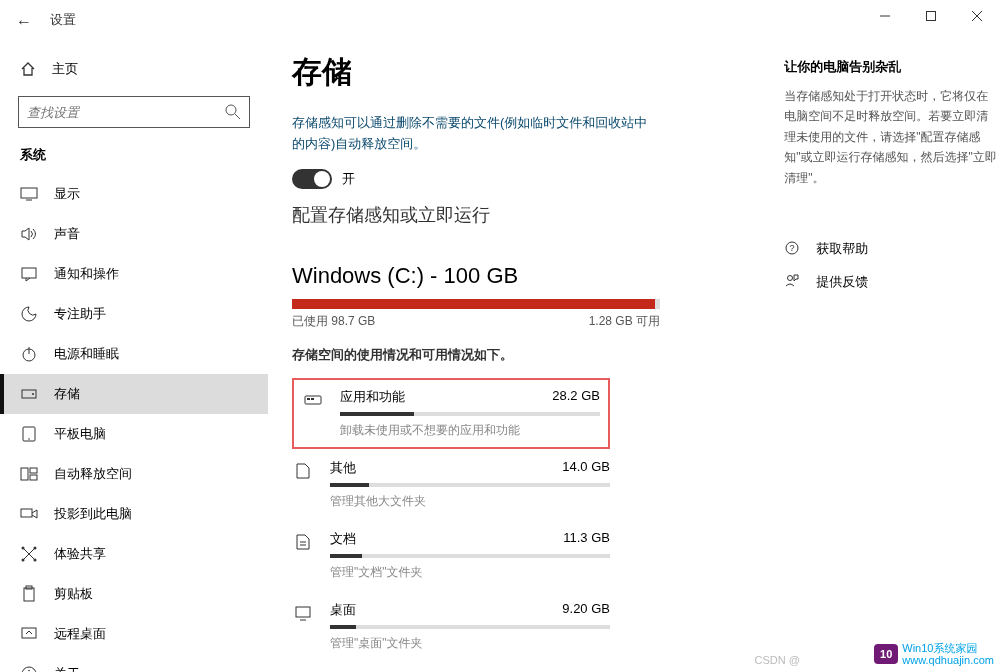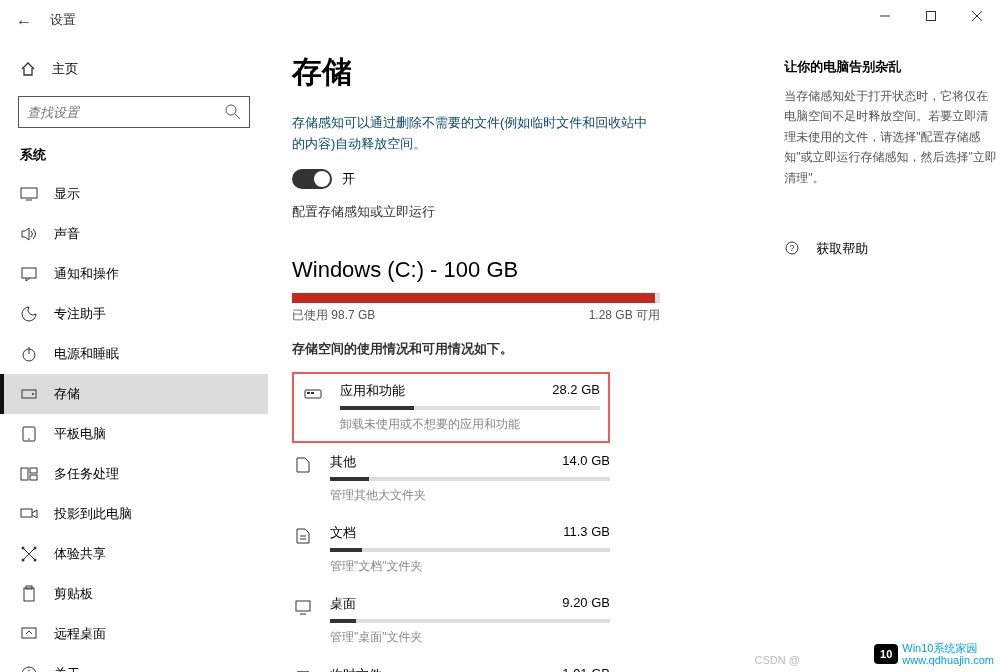--- a/index.html
+++ b/index.html
@@ -36,21 +36,21 @@
 .aside { width: 220px; margin-left: 100px; }
 
 h1 { font-size: 30px; font-weight: 600; margin-bottom: 20px; }
 .desc { font-size: 13px; color: #0c4a6e; line-height: 1.6; max-width: 360px; }
 
 .toggle-row { display: flex; align-items: center; margin: 14px 0; }
 .toggle { width: 40px; height: 20px; background: #333; border-radius: 10px; position: relative; cursor: pointer; margin-right: 10px; }
 .toggle .knob { position: absolute; right: 2px; top: 2px; width: 16px; height: 16px; background: #fff; border-radius: 50%; }
 .toggle-label { font-size: 13px; }
 
-.link { font-size: 13px; color: #333; cursor: pointer; }
+.link { font-size: 18px; color: #333; cursor: pointer; }
 
 .drive-title { font-size: 22px; font-weight: 300; margin-top: 36px; margin-bottom: 10px; }
 .usage-bar { width: 368px; height: 10px; background: #ddd; position: relative; }
 .usage-fill { position: absolute; left: 0; top: 0; bottom: 0; background: #c42a1c; }
 .usage-row { display: flex; justify-content: space-between; width: 368px; font-size: 12px; color: #555; margin-top: 4px; }
 
 .sub-desc { font-size: 13px; color: #333; margin-top: 16px; margin-bottom: 14px; font-weight: bold; }
 
 .category { display: flex; padding: 10px 0; width: 318px; cursor: pointer; }
 .category.highlighted { border: 2px solid #e85c5c; padding: 8px; }
@@ -62,21 +62,21 @@
 .cat-sub { font-size: 12px; color: #888; }
 
 .aside h3 { font-size: 13px; font-weight: 600; margin-bottom: 10px; margin-top: 6px; }
 .aside p { font-size: 12px; color: #555; line-height: 1.7; }
 .aside-link { display: flex; align-items: center; margin-top: 52px; cursor: pointer; }
 .aside-link + .aside-link { margin-top: 14px; }
 .aside-link .ic { width: 18px; margin-right: 14px; }
 .aside-link span { font-size: 13px; }
 
 .watermark { position: absolute; right: 6px; bottom: 6px; display: flex; align-items: center; gap: 4px; }
-.wm-badge { background: #000000; color: #fff; font-size: 11px; font-weight: bold; padding: 4px 6px; border-radius: 4px; }
+.wm-badge { background: #701a75; color: #fff; font-size: 11px; font-weight: bold; padding: 4px 6px; border-radius: 4px; }
 .wm-text { font-size: 11px; color: #00a2e8; line-height: 1.1; }
 .csdn { position: absolute; right: 200px; bottom: 6px; font-size: 11px; color: #bbb; }
 </style>
 </head>
 <body>
 
 <div class="titlebar">
   <span class="back">←</span>
   <span class="title">设置</span>
 </div>
@@ -179,21 +179,21 @@
       <span class="label">平板电脑</span>
     </div>
     <div class="nav-item">
       <span class="icon">
           <svg width="18" height="18" viewBox="0 0 18 18">
             <rect x="1" y="3" width="7" height="12" fill="none" stroke="#333"></rect>
             <rect x="10" y="3" width="7" height="5" fill="none" stroke="#333"></rect>
             <rect x="10" y="10" width="7" height="5" fill="none" stroke="#333"></rect>
           </svg>
         </span>
-      <span class="label">多任务处理</span>
+      <span class="label">自动释放空间</span>
     </div>
     <div class="nav-item">
       <span class="icon">
           <svg width="18" height="18" viewBox="0 0 18 18">
             <rect x="1" y="4" width="11" height="8" fill="none" stroke="#333"></rect>
             <path d="M12 8 L17 5 V13 L12 10" fill="none" stroke="#333"></path>
           </svg>
         </span>
       <span class="label">投影到此电脑</span>
     </div>
@@ -357,20 +357,28 @@
     <div class="aside">
       <h3>让你的电脑告别杂乱</h3>
       <p>当存储感知处于打开状态时，它将仅在电脑空间不足时释放空间。若要立即清理未使用的文件，请选择"配置存储感知"或立即运行存储感知，然后选择"立即清理"。</p>
       <div class="aside-link">
         <span class="ic"><svg width="16" height="16" viewBox="0 0 16 16">
               <circle cx="8" cy="8" r="6" fill="none" stroke="#333"></circle>
               <text x="8" y="11" font-size="9" text-anchor="middle" fill="#333">?</text>
             </svg></span>
         <span>获取帮助</span>
       </div>
+      <div class="aside-link">
+        <span class="ic"><svg width="16" height="16" viewBox="0 0 16 16">
+              <circle cx="6" cy="5" r="2.5" fill="none" stroke="#333"></circle>
+              <path d="M2 13 Q6 9 10 13" fill="none" stroke="#333"></path>
+              <path d="M10 2 L14 2 L14 6 L12 6 L10 8 Z" fill="none" stroke="#333"></path>
+            </svg></span>
+        <span>提供反馈</span>
+      </div>
     </div>
   </div>
 </div>
 
 <div class="csdn">CSDN @</div>
 <div class="watermark">
   <div class="wm-badge">10</div>
   <div class="wm-text">
     <div>Win10系统家园</div>
     <div>www.qdhuajin.com</div>

